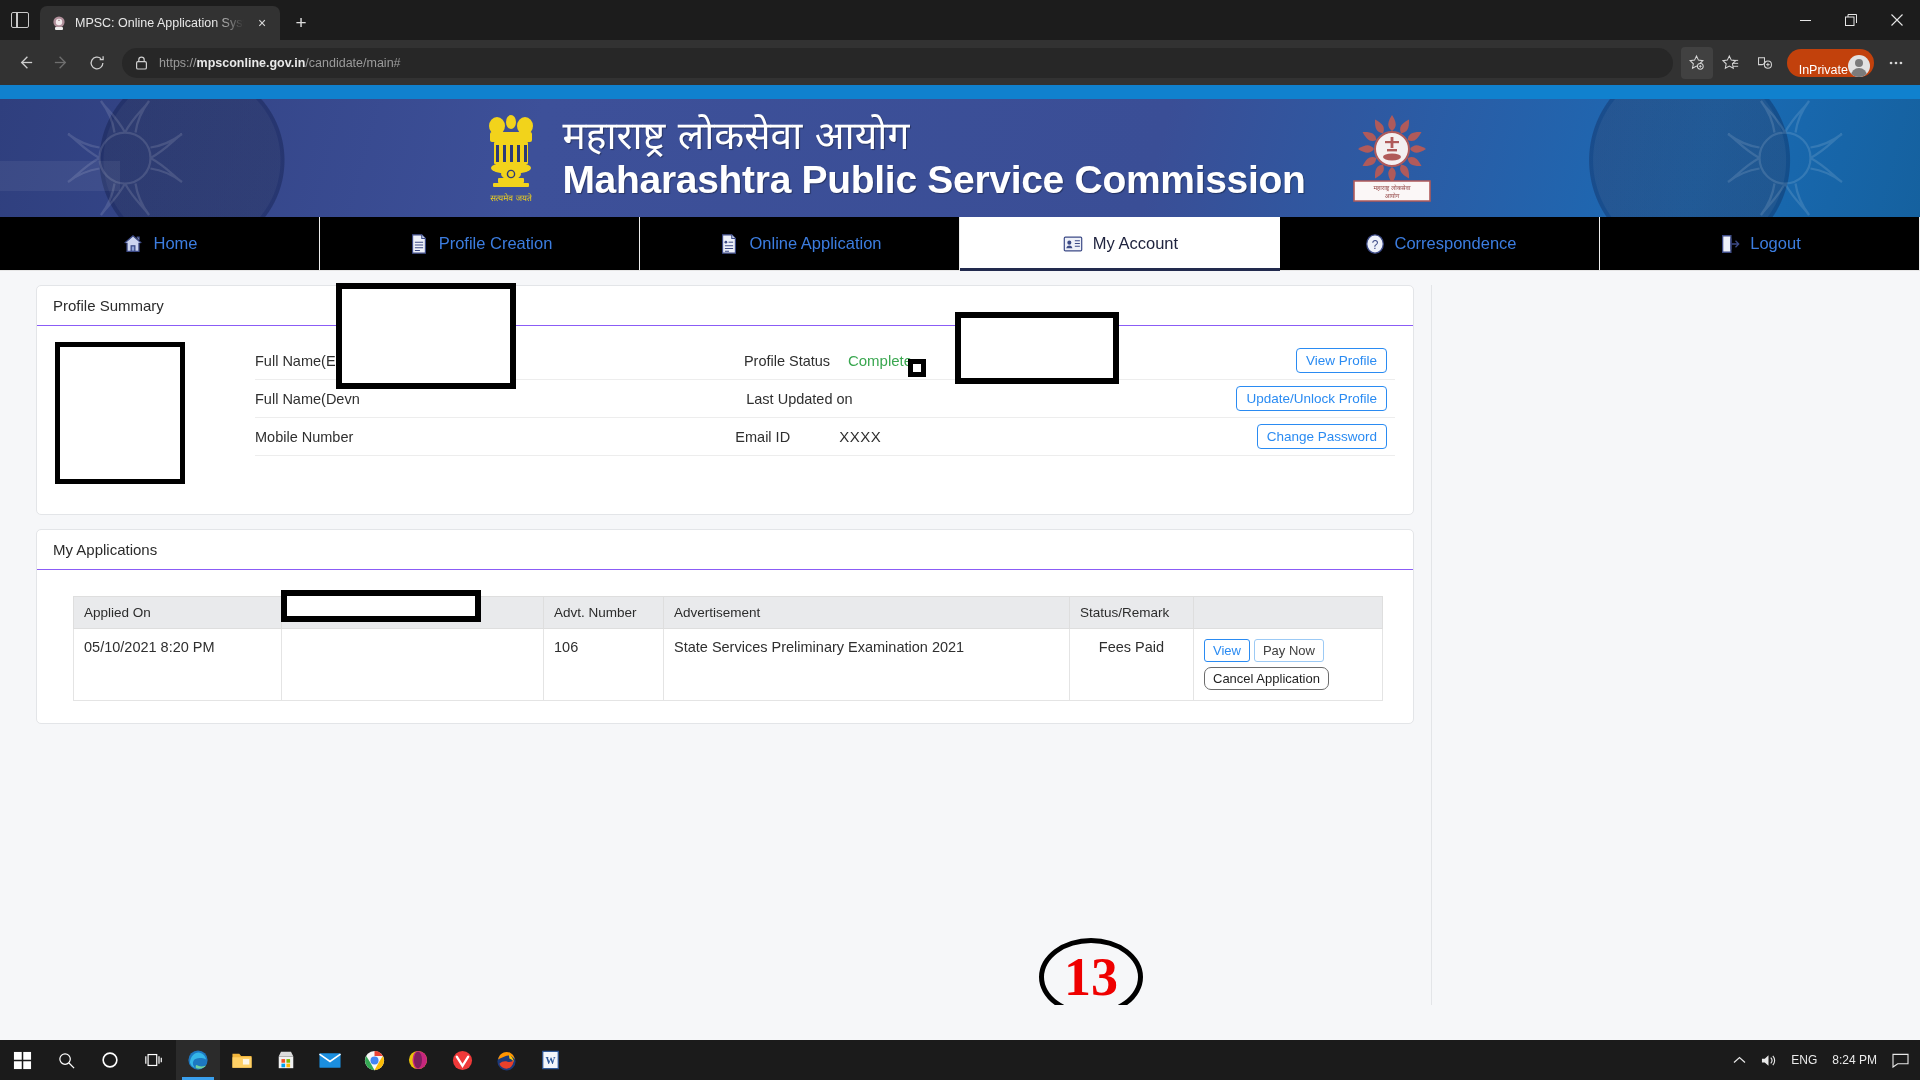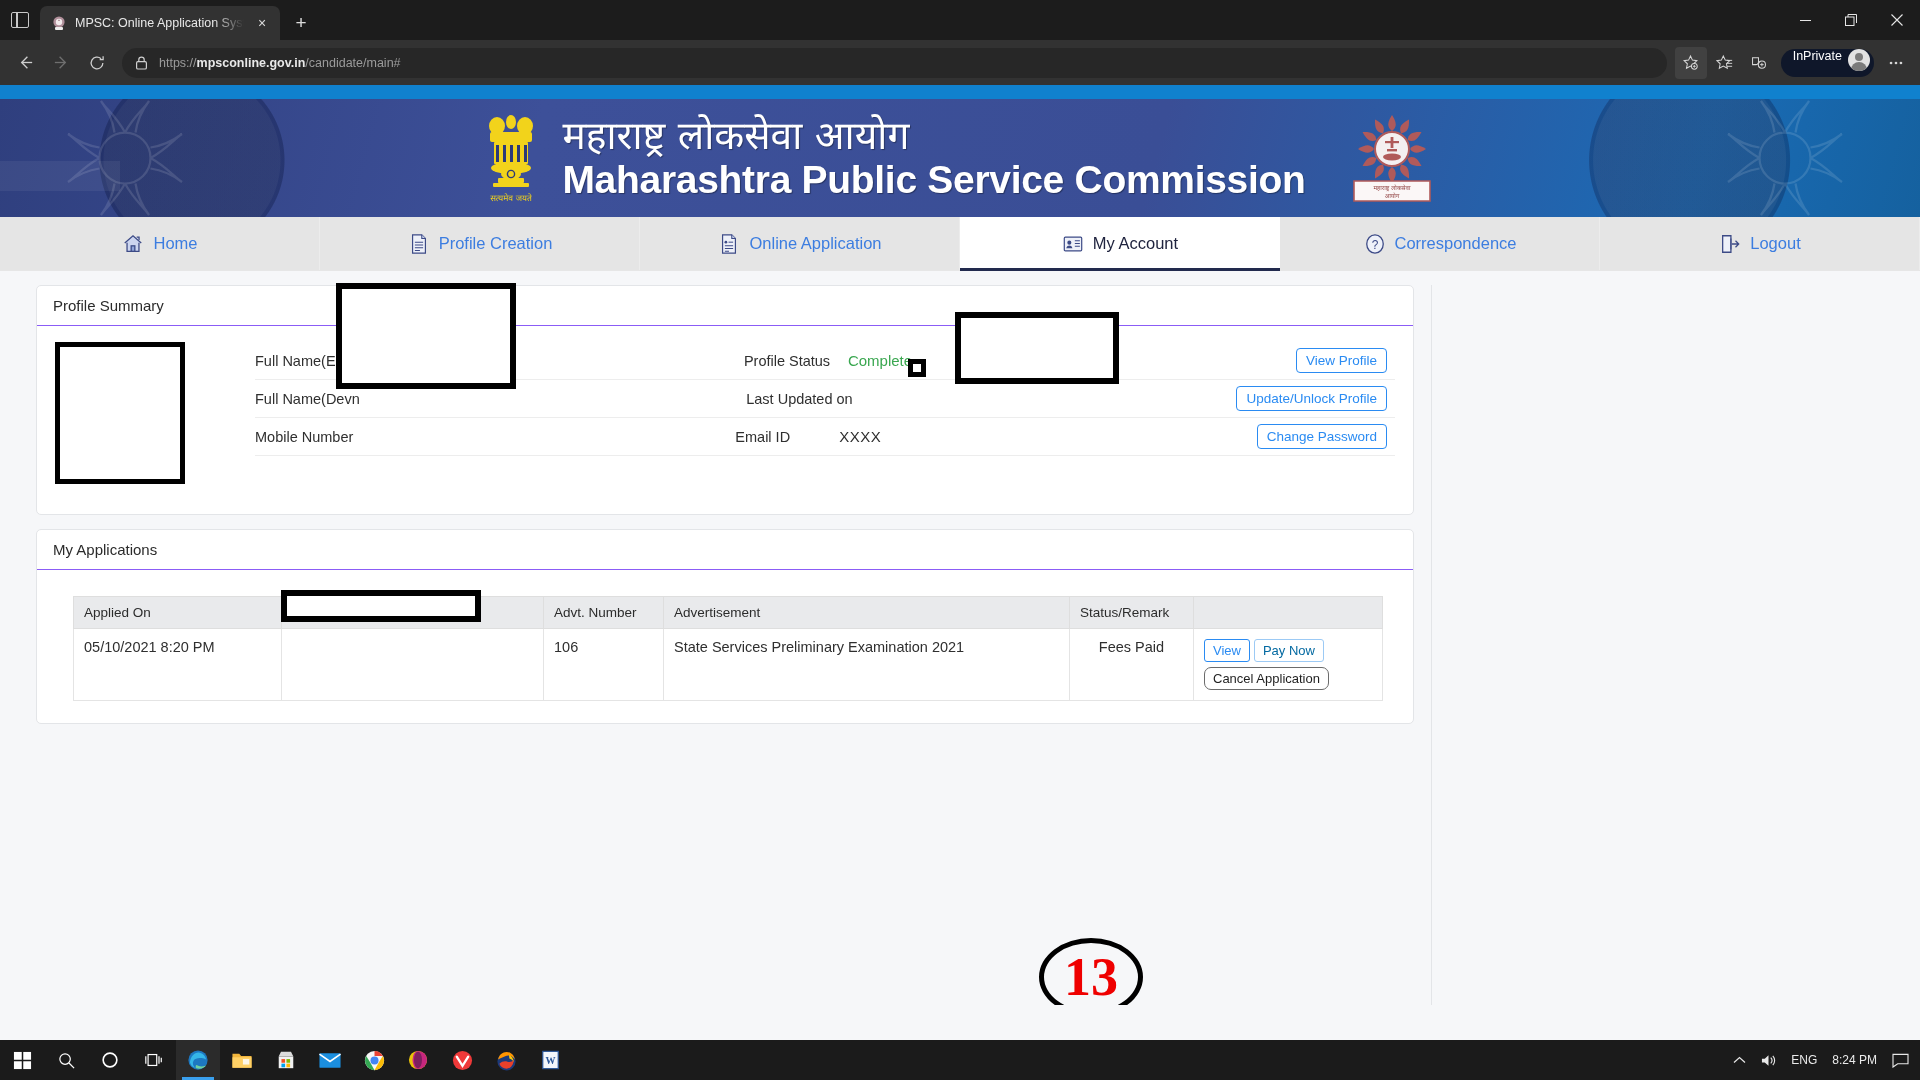--- a/index.html
+++ b/index.html
@@ -81,22 +81,22 @@
   .omnibox-url {
     flex: 1 1 auto; font-size: 12.5px; color: #9b9b9b; white-space: nowrap;
   }
   .omnibox-url b { color: #e9e9e9; font-weight: 600; }
   .tb-icon {
     width: 32px; height: 32px; border-radius: 4px; color: #d6d6d6;
     display: flex; align-items: center; justify-content: center; flex: 0 0 32px;
   }
   .tb-icon.active { background: #414141; }
   .inprivate-pill {
-    height: 28px; background: #0f172a; border-radius: 14px; color: #fff;
-    display: flex; align-items: flex-start; gap: 6px; padding: 0 4px 0 12px;
+    height: 28px; background: #c2410c; border-radius: 14px; color: #fff;
+    display: flex; align-items: flex-end; padding: 0 4px 0 12px;
     font-size: 12.5px; margin: 0 4px;
   }
   .inprivate-avatar {
     width: 22px; height: 22px; border-radius: 50%; background: #e2e2e2;
     position: relative; overflow: hidden; flex: 0 0 22px;
   }
   .inprivate-avatar::before {
     content: ""; position: absolute; width: 8px; height: 8px; border-radius: 50%;
     background: #7b7b7b; left: 7px; top: 4px;
   }
@@ -154,21 +154,21 @@
   }
 
   
   .nav-tabs {
     height: 54px; background: #f8f9fa; display: flex;
     border-bottom: 1px solid #e6e6e6;
   }
   .nav-tab {
     flex: 1 1 0; display: flex; align-items: center; justify-content: center;
     gap: 9px; font-size: 16.5px; color: #3c7de0; position: relative;
-    background: #e5e5e5;
+    background: #000000;
     box-shadow: inset -1px 0 0 #ececec;
   }
   .nav-tab .lbl { white-space: nowrap; }
   .nav-tab.active {
     background: #ffffff; color: #20243f; box-shadow: none;
   }
   .nav-tab.active::after {
     content: ""; position: absolute; left: 0; right: 0; bottom: -1px;
     height: 3px; background: #222a4e;
   }
@@ -238,21 +238,21 @@
     font-size: 14.5px; color: #2f2f2f; padding: 10px; vertical-align: top;
     border: 1px solid #e4e4e4; height: 66px;
   }
   td.status { color: #3aa750; text-align: center; }
   .btn-row { display: flex; gap: 4px; margin-bottom: 5px; }
   .btn-sm {
     border: 1px solid #2a8bf2; color: #2a8bf2; background: #fff;
     border-radius: 3px; font-size: 13px; padding: 3px 8px;
     font-family: "Liberation Sans", sans-serif; white-space: nowrap;
   }
-  .btn-sm.muted { border-color: #9ccaf5; color: #0369a1; }
+  .btn-sm.muted { border-color: #9ccaf5; color: #404040; }
   .btn-sm.dark { border: 1px solid #6b6b6b; color: #1f1f1f; border-radius: 7px; }
 
   
   .annot {
     position: absolute; width: 104px; height: 78px; border: 5px solid #000;
     border-radius: 50%; background: transparent; z-index: 60;
     display: flex; align-items: center; justify-content: center;
     color: #ef0000; font-family: "Liberation Serif", serif;
     font-size: 54px; font-weight: 700; line-height: 1;
   }

